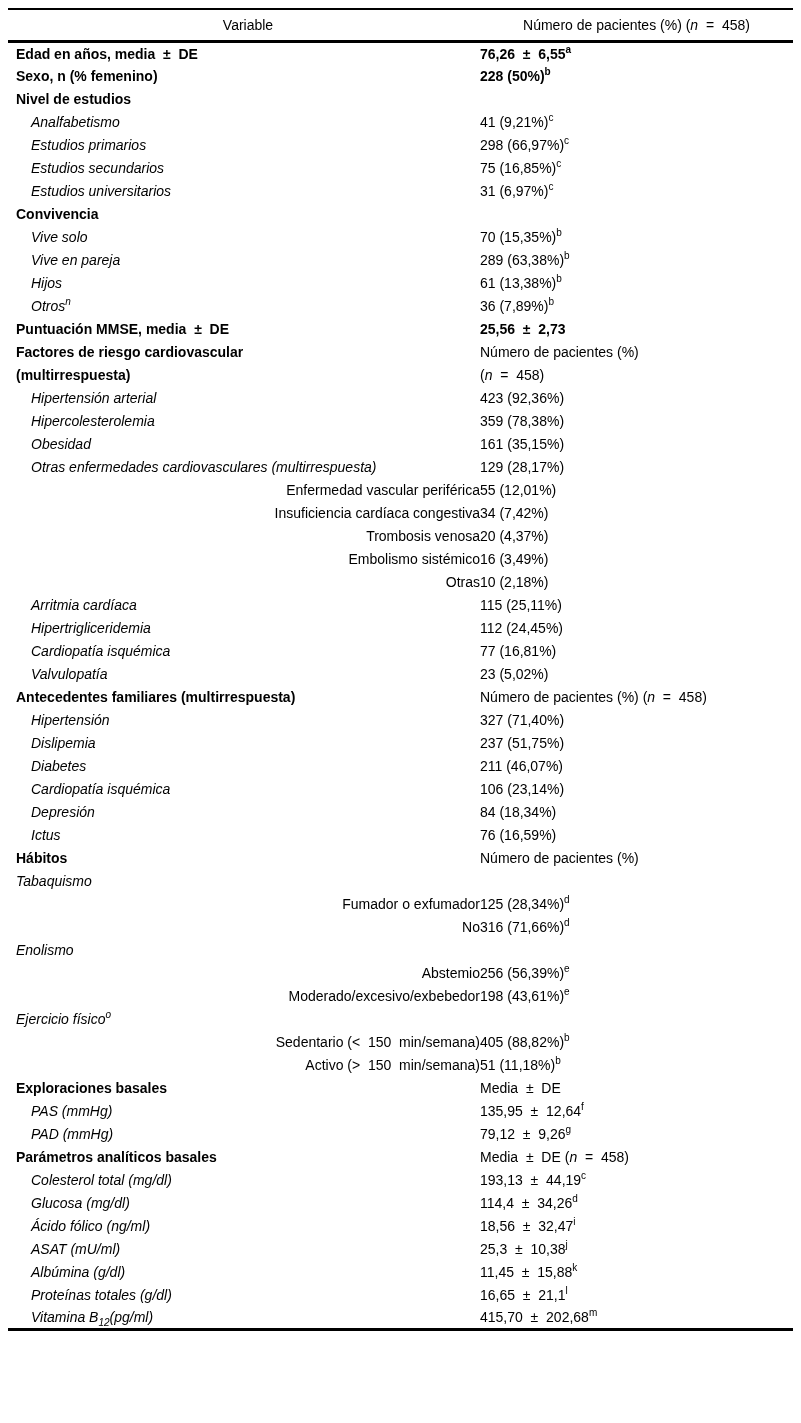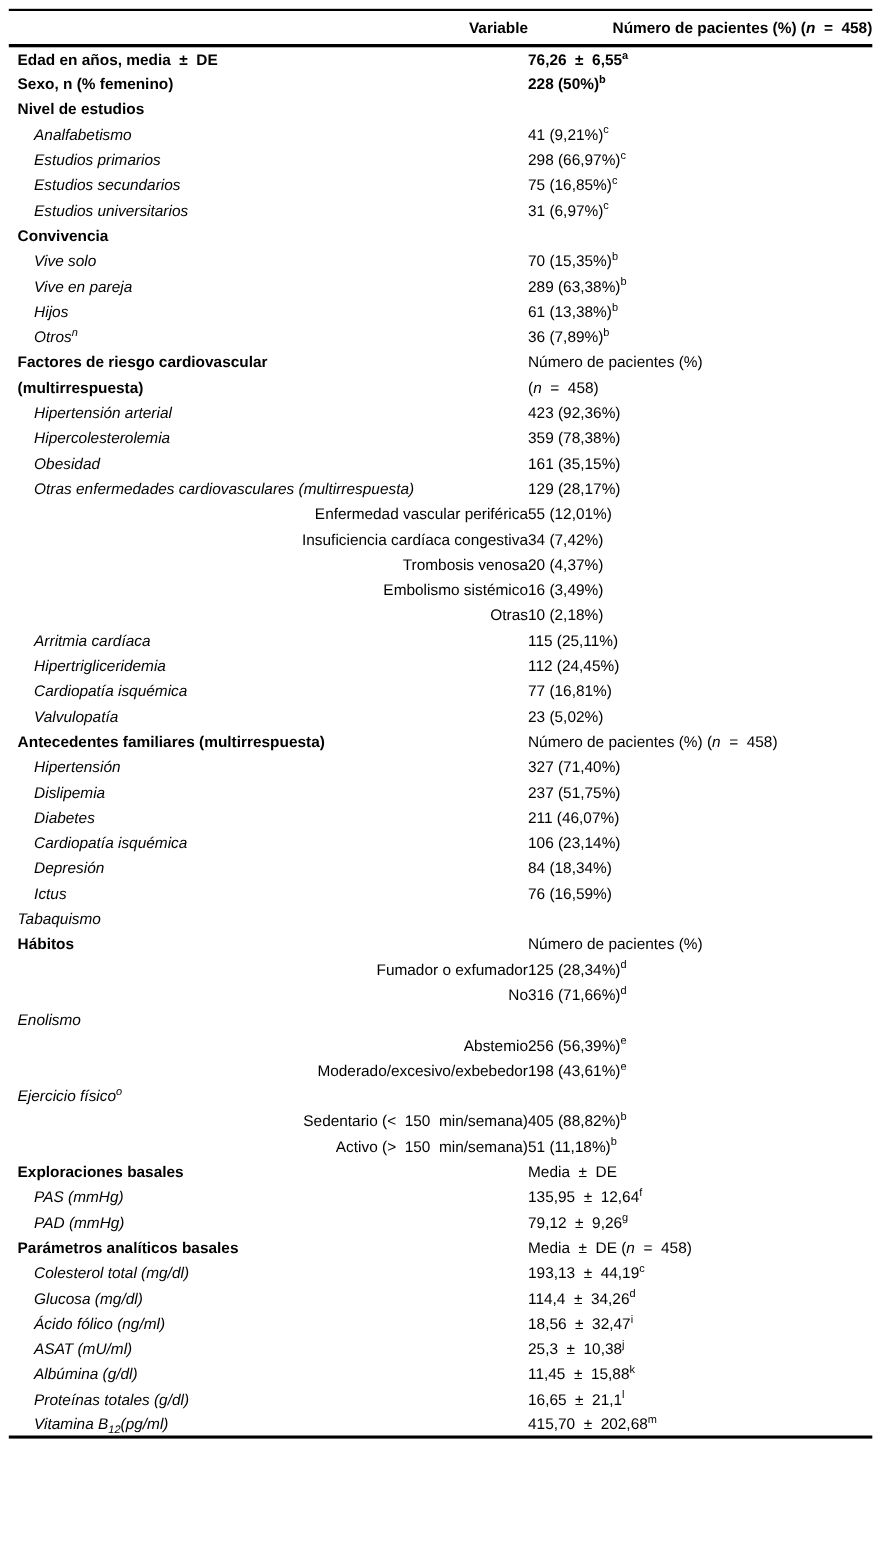--- a/index.html
+++ b/index.html
@@ -12,22 +12,22 @@
   .page { padding: 8px 8px 0 8px; }
   table {
     width: 785px;
     border-collapse: collapse;
     table-layout: fixed;
     border-top: 2px solid #000;
     border-bottom: 3px solid #000;
   }
   col.c1 { width: 472px; }
   thead th {
-    font-weight: bold;
-    text-align: right;
+    font-weight: normal;
+    text-align: center;
     font-size: 14px;
     padding: 7px 0 7px 8px;
     border-bottom: 3px solid #000;
     white-space: pre-wrap;
     margin-top: 36px;
   }
   thead th.vh { padding-left: 0; }
   td {
     font-size: 14px;
     height: 23px;
@@ -103,20 +103,24 @@
         </tr>
         <tr>
           <td class="label ind1 it">Hijos</td>
           <td class="value">61 (13,38%)<sup>b</sup></td>
         </tr>
         <tr>
           <td class="label ind1 it">Otros<sup>n</sup></td>
           <td class="value">36 (7,89%)<sup>b</sup></td>
         </tr>
         <tr>
+          <td class="label ind0 b">Puntuación MMSE, media  ±  DE</td>
+          <td class="value b">25,56  ±  2,73</td>
+        </tr>
+        <tr>
           <td class="label ind0 b">Factores de riesgo cardiovascular</td>
           <td class="value">Número de pacientes (%)</td>
         </tr>
         <tr>
           <td class="label ind0 b">(multirrespuesta)</td>
           <td class="value"><span>(</span><span class="it">n</span><span>  =  458)</span></td>
         </tr>
         <tr>
           <td class="label ind1 it">Hipertensión arterial</td>
           <td class="value">423 (92,36%)</td>
@@ -191,26 +195,26 @@
         </tr>
         <tr>
           <td class="label ind1 it">Depresión</td>
           <td class="value">84 (18,34%)</td>
         </tr>
         <tr>
           <td class="label ind1 it">Ictus</td>
           <td class="value">76 (16,59%)</td>
         </tr>
         <tr>
-          <td class="label ind0 it">Tabaquismo</td>
-          <td class="value"></td>
-        </tr>
-        <tr>
           <td class="label ind0 b">Hábitos</td>
           <td class="value">Número de pacientes (%)</td>
+        </tr>
+        <tr>
+          <td class="label ind0 it">Tabaquismo</td>
+          <td class="value"></td>
         </tr>
         <tr>
           <td class="label ind2">Fumador o exfumador</td>
           <td class="value">125 (28,34%)<sup>d</sup></td>
         </tr>
         <tr>
           <td class="label ind2">No</td>
           <td class="value">316 (71,66%)<sup>d</sup></td>
         </tr>
         <tr>

